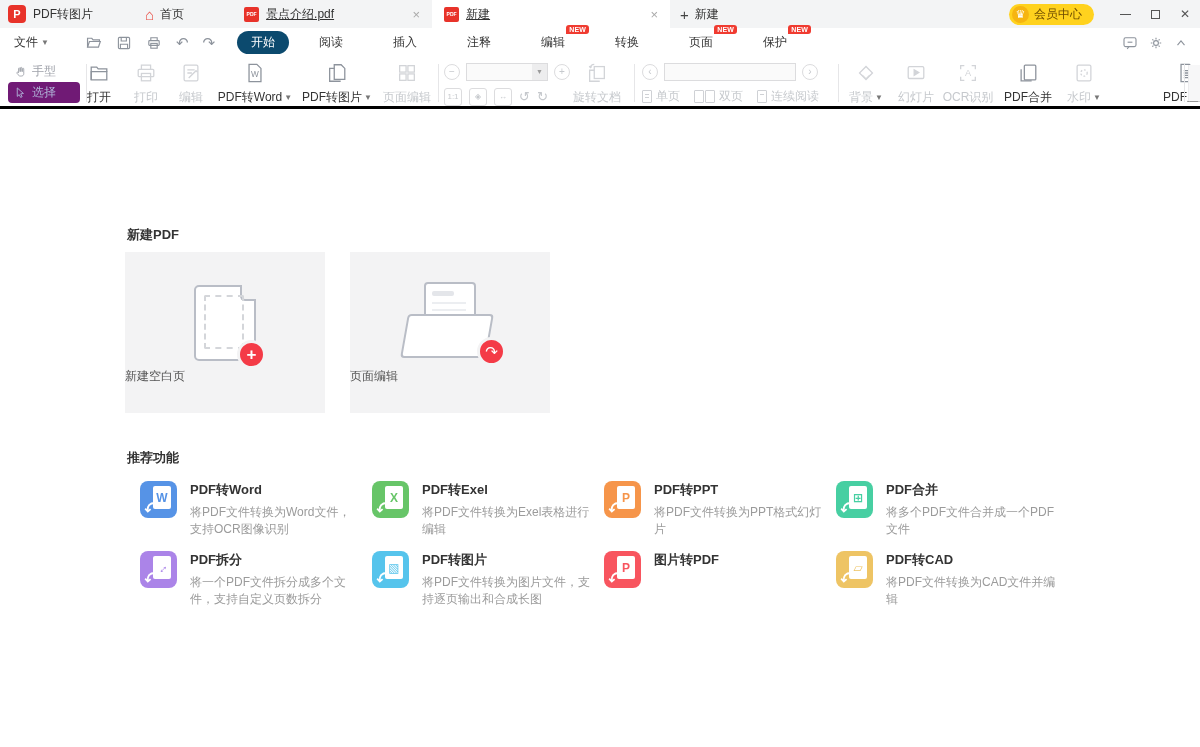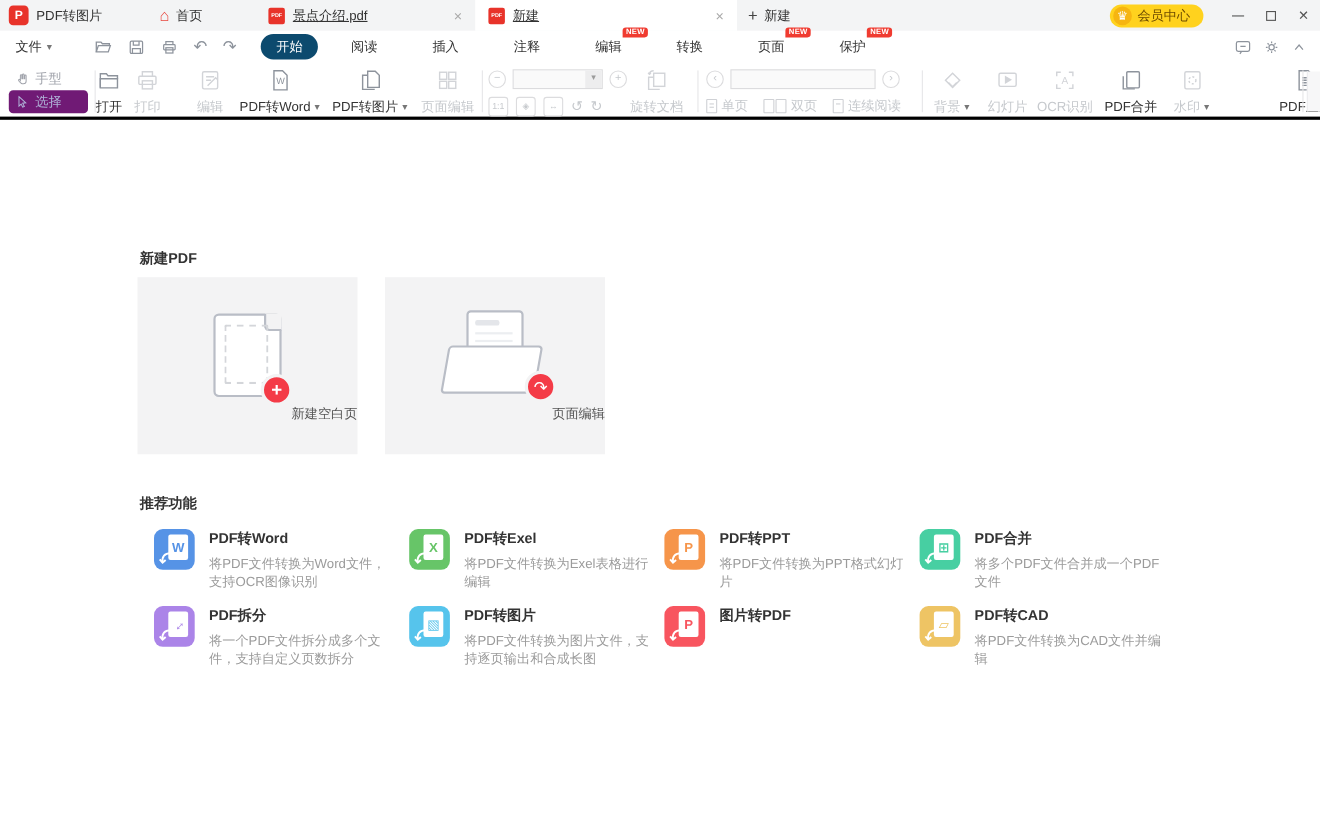--- a/index.html
+++ b/index.html
@@ -66,21 +66,21 @@
   .mini-doc { width:10px; height:13px; border:1px solid #cfd1d5; border-radius:1px; position:relative; }
   .mini-doc i { position:absolute; left:2px; right:2px; top:3px; border-top:1px solid #cfd1d5; display:block; }
   .mini-doc i + i { top:6px; }
   .mini-two { display:flex; gap:1px; }
   .sliver { position:absolute; left:1188px; top:8px; width:12px; height:36px; background:#f7f7f8; border-left:1px solid #ececee; color:#c6c9cd; font-size:8px; display:flex; align-items:center; }
 
   
   .main { position:absolute; top:109px; left:0; right:0; bottom:0; background:#fff; }
   .heading { position:absolute; font-size:13px; font-weight:bold; color:#333; }
   .bigcard { position:absolute; width:200px; height:161px; background:#f3f3f4; display:flex; flex-direction:column; align-items:center; }
-  .card-label { position:absolute; bottom:28px; width:100%; text-align:right; font-size:12px; color:#555; }
+  .card-label { position:absolute; bottom:28px; width:100%; text-align:left; font-size:12px; color:#555; }
   .cicon { position:absolute; top:33px; }
   .page1 { width:62px; height:76px; background:#fff; border:2px solid #b9bdc6; border-radius:5px; position:relative; }
   .fold { position:absolute; top:-2px; right:-2px; width:16px; height:16px; background:#f3f3f4; border-left:2px solid #b9bdc6; border-bottom:2px solid #b9bdc6; border-bottom-left-radius:5px; }
   .dashed { position:absolute; left:8px; top:8px; right:10px; bottom:10px; border:2px dashed #d4d6da; border-radius:2px; }
   .badge { position:absolute; right:-12px; bottom:-10px; width:29px; height:29px; border-radius:50%; background:#f43b47; border:3px solid #f3f3f4; color:#fff; display:flex; align-items:center; justify-content:center; font-size:17px; font-weight:bold; }
   .folderwrap { position:relative; width:96px; height:78px; }
   .backdoc { position:absolute; left:22px; top:0; width:52px; height:46px; background:#fff; border:2px solid #b9bdc6; border-radius:4px; }
   .backdoc .bl { position:absolute; left:6px; top:7px; width:22px; height:5px; background:#e4e6ea; border-radius:2px; }
   .backdoc .l { position:absolute; left:6px; right:8px; border-top:2px solid #eceef1; }
   .frontfolder { position:absolute; left:2px; bottom:2px; width:86px; height:44px; background:#fff; border:2px solid #b9bdc6; border-radius:4px; transform:skewX(-10deg); }
@@ -211,21 +211,21 @@
   </div>
   <div class="rdiv" style="left:86px"></div>
 
   <div class="tbtn" style="left:74px;width:50px">
     <svg width="22" height="22" viewBox="0 0 24 24" fill="none" stroke="currentColor" stroke-width="1.4">
         <path d="M3.5 19.5v-14h6l1.6 2h9.4v3"></path>
         <path d="M3.5 19.5h17v-9h-17z"></path>
       </svg>
     <span class="tlabel">打开</span>
   </div>
-  <div class="tbtn disabled" style="left:112px;width:44px">
+  <div class="tbtn disabled" style="left:124px;width:44px">
     <svg width="22" height="22" viewBox="0 0 24 24" fill="none" stroke="currentColor" stroke-width="1.4">
         <path d="M7 8V3.5h10V8"></path>
         <rect x="3.5" y="8" width="17" height="8" rx="1"></rect>
         <rect x="7" y="12.5" width="10" height="8"></rect>
       </svg>
     <span class="tlabel">打印</span>
   </div>
   <div class="tbtn disabled" style="left:168px;width:46px">
     <svg width="22" height="22" viewBox="0 0 24 24" fill="none" stroke="currentColor" stroke-width="1.4">
         <rect x="4.5" y="3.5" width="15" height="17" rx="1.5"></rect>

